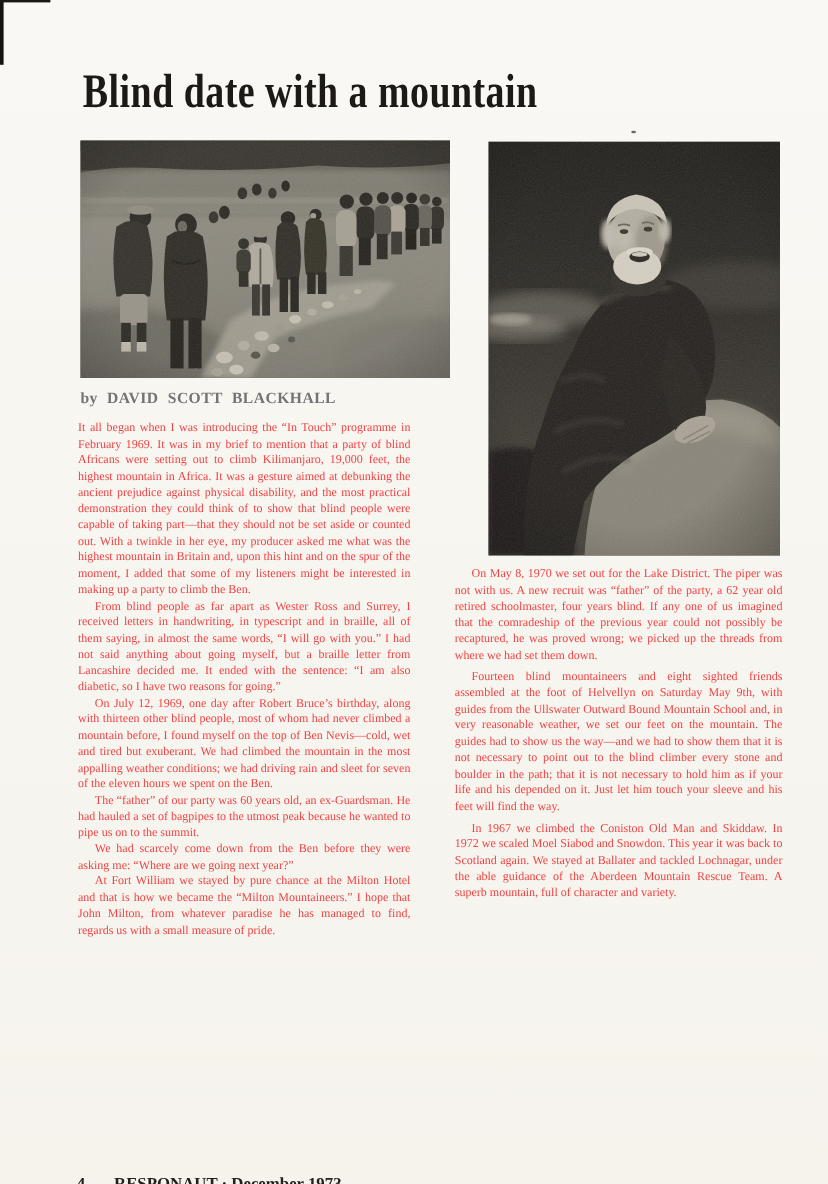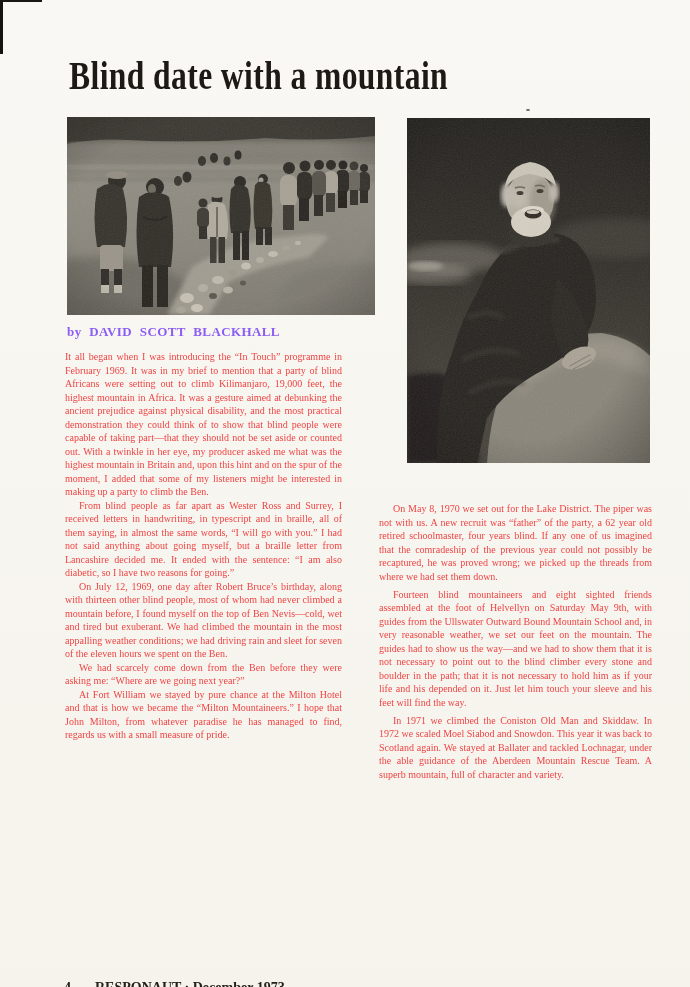--- a/index.html
+++ b/index.html
@@ -22,28 +22,28 @@
     transform:scaleX(0.79);transform-origin:left top;letter-spacing:0.5px;
   }
 
   .photo{position:absolute;overflow:hidden;background:#6e6a62;}
   .photo svg{display:block;}
   .photo-left{left:67px;top:117px;width:308px;height:198px;}
   .photo-right{left:407px;top:118px;width:243px;height:345px;}
 
   .byline{
     position:absolute;left:67px;top:324px;
-    font-weight:700;font-size:13px;letter-spacing:0.4px;word-spacing:4px;color:#8b5cf6;
+    font-weight:700;font-size:13px;letter-spacing:0.4px;word-spacing:4px;color:#737373;
   }
 
   .col{position:absolute;text-align:justify;font-size:10px;line-height:13.5px;color:#ef4444;}
   .col p{margin:0;text-indent:14px;}
   .col p.noindent{text-indent:0;}
   .col-left{left:65px;top:350px;width:277px;}
-  .col-right{left:379px;top:502px;width:273px;}
+  .col-right{left:379px;top:472px;width:273px;}
   .col-right p + p{margin-top:4.5px;}
 
   .footer{position:absolute;left:64px;top:980px;font-weight:700;font-size:14px;color:#24211c;}
   .footer .pagenum{display:inline-block;margin-right:24px;}
 </style>
 </head>
 <body>
 
 <div class="page">
 
@@ -271,27 +271,28 @@
       <rect width="243" height="345" filter="url(#grainR)" opacity="0.13"></rect>
     </svg>
   </div>
 
   <div class="byline">by DAVID SCOTT BLACKHALL</div>
 
   <div class="col col-left">
     <p class="noindent">It all began when I was introducing the “In Touch” programme in February 1969.  It was in my brief to mention that a party of blind Africans were setting out to climb Kilimanjaro, 19,000 feet, the highest mountain in Africa.  It was a gesture aimed at debunking the ancient prejudice against physical disability, and the most practical demonstration they could think of to show that blind people were capable of taking part—that they should not be set aside or counted out.  With a twinkle in her eye, my producer asked me what was the highest mountain in Britain and, upon this hint and on the spur of the moment, I added that some of my listeners might be interested in making up a party to climb the Ben.</p>
     <p>From blind people as far apart as Wester Ross and Surrey, I received letters in handwriting, in typescript and in braille, all of them saying, in almost the same words, “I will go with you.”  I had not said anything about going myself, but a braille letter from Lancashire decided me.  It ended with the sentence: “I am also diabetic, so I have two reasons for going.”</p>
     <p>On July 12, 1969, one day after Robert Bruce’s birthday, along with thirteen other blind people, most of whom had never climbed a mountain before, I found myself on the top of Ben Nevis—cold, wet and tired but exuberant.  We had climbed the mountain in the most appalling weather conditions; we had driving rain and sleet for seven of the eleven hours we spent on the Ben.</p>
+    <p>The “father” of our party was 60 years old, an ex-Guardsman.  He had hauled a set of bagpipes to the utmost peak because he wanted to pipe us on to the summit.</p>
     <p>We had scarcely come down from the Ben before they were asking me: “Where are we going next year?”</p>
     <p>At Fort William we stayed by pure chance at the Milton Hotel and that is how we became the “Milton Mountaineers.”  I hope that John Milton, from whatever paradise he has managed to find, regards us with a small measure of pride.</p>
   </div>
 
   <div class="col col-right">
     <p>On May 8, 1970 we set out for the Lake District. The piper was not with us.  A new recruit was “father” of the party, a 62 year old retired schoolmaster, four years blind.  If any one of us imagined that the comradeship of the previous year could not possibly be recaptured, he was proved wrong; we picked up the threads from where we had set them down.</p>
     <p>Fourteen blind mountaineers and eight sighted friends assembled at the foot of Helvellyn on Saturday May 9th, with guides from the Ullswater Outward Bound Mountain School and, in very reasonable weather, we set our feet on the mountain. The guides had to show us the way—and we had to show them that it is not necessary to point out to the blind climber every stone and boulder in the path; that it is not necessary to hold him as if your life and his depended on it.  Just let him touch your sleeve and his feet will find the way.</p>
-    <p>In 1971 we climbed the Coniston Old Man and Skiddaw.  In 1972 we scaled Moel Siabod and Snowdon.  This year it was back to Scotland again. We stayed at Ballater and tackled Lochnagar, under the able guidance of the Aberdeen Mountain Rescue Team.  A superb mountain, full of character and variety.</p>
+    <p>In 1967 we climbed the Coniston Old Man and Skiddaw.  In 1972 we scaled Moel Siabod and Snowdon.  This year it was back to Scotland again. We stayed at Ballater and tackled Lochnagar, under the able guidance of the Aberdeen Mountain Rescue Team.  A superb mountain, full of character and variety.</p>
   </div>
 
   <div class="footer">
     <span class="pagenum">4</span><span>RESPONAUT · December 1973</span>
   </div>
 
 </div>
 
 </body></html>

